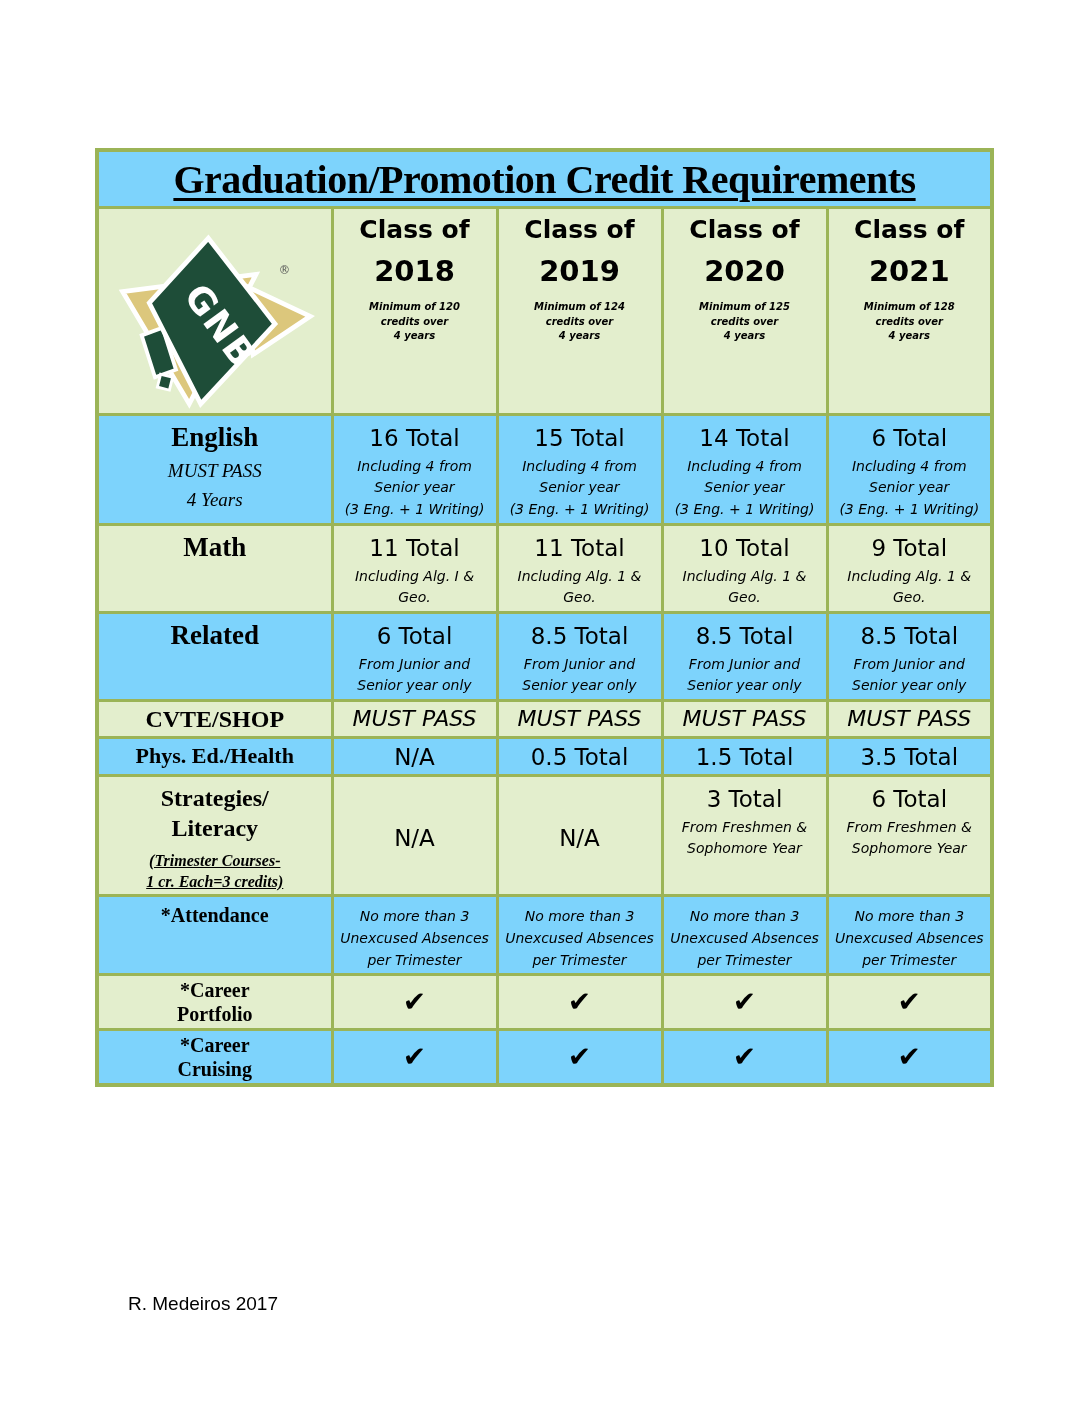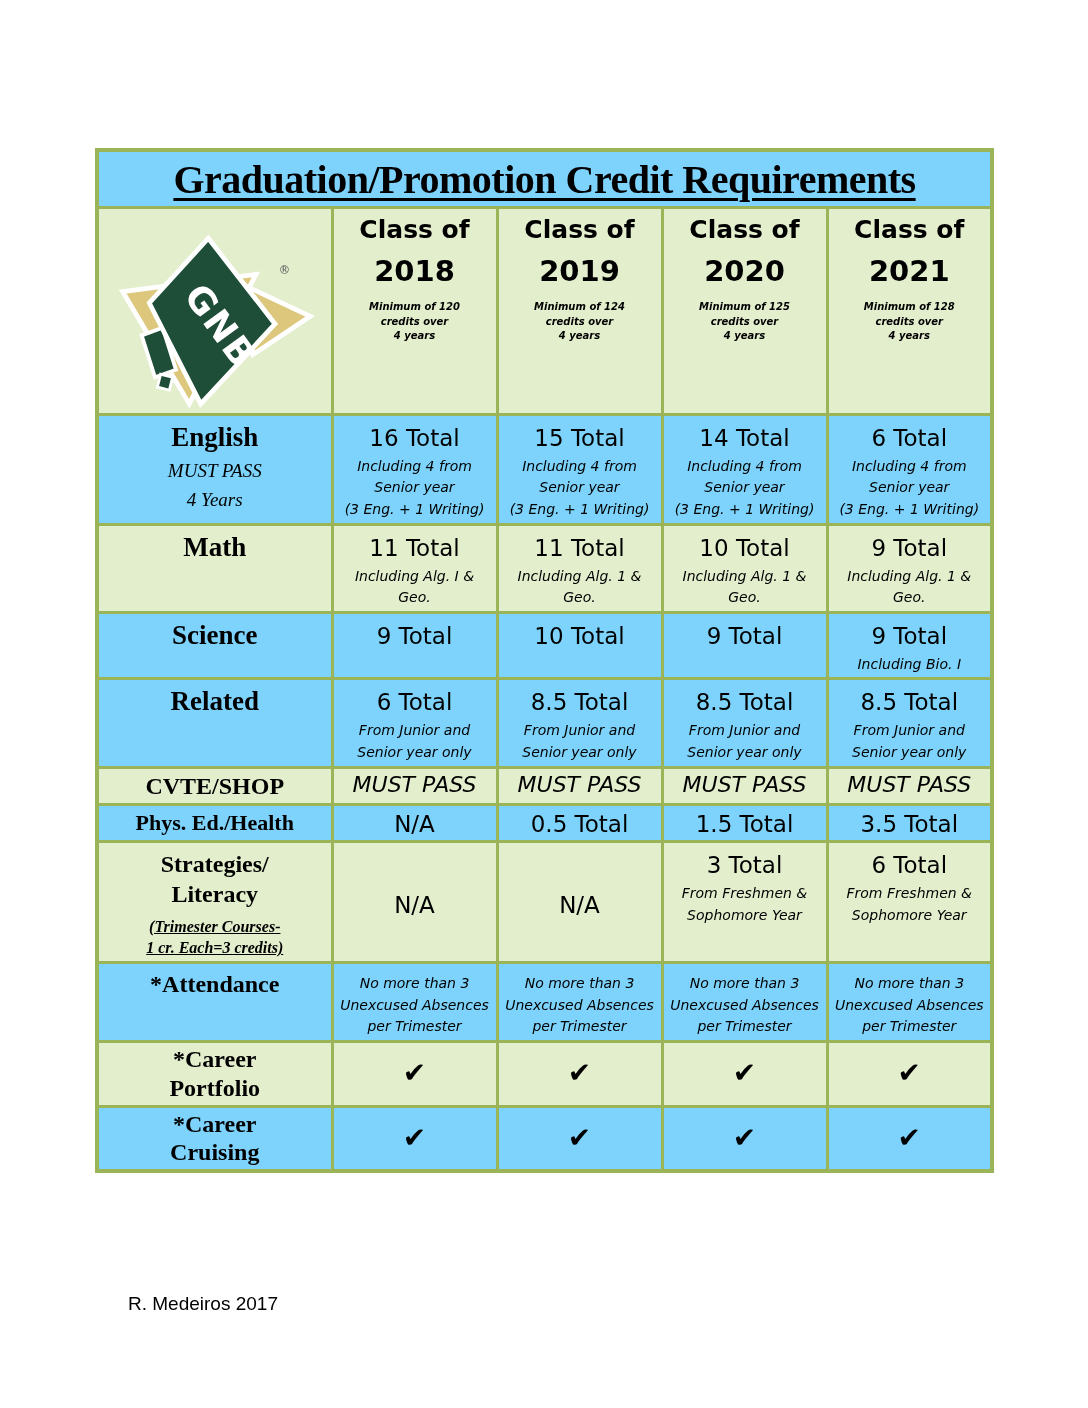--- a/index.html
+++ b/index.html
@@ -44,21 +44,21 @@
     text-decoration:underline;text-decoration-thickness:3px;text-underline-offset:5px;
     white-space:nowrap;
   }
   
   .lab-xl,.lab-lg,.lab-md,.lab-sm,.lab-note,.lab-sub{
     font-family:"Liberation Serif", serif;white-space:pre-line;
   }
   .lab-xl{font-weight:700;font-size:27px;line-height:1.15;}
   .lab-lg{font-weight:700;font-size:24px;line-height:1.25;}
   .lab-md{font-weight:700;font-size:22px;line-height:1.2;}
-  .lab-sm{font-weight:700;font-size:24px;line-height:1.2;}
+  .lab-sm{font-weight:700;font-size:20px;line-height:1.2;}
   .lab-note{font-weight:700;font-style:italic;font-size:16px;line-height:1.3;margin-top:8px;text-decoration:underline;}
   .lab-sub{font-style:italic;font-size:19px;line-height:1.55;margin-top:3px;}
 
   
   .v-main,.v-sub,.v-it,.v-cred,.check,.h-classof,.h-year,.h-min{
     font-family:"DejaVu Sans", "Liberation Sans", sans-serif;white-space:pre-line;
   }
   .v-main{font-size:23px;line-height:1.25;margin-top:2px;}
   .v-sub{font-style:italic;font-size:14px;line-height:1.55;margin-top:3px;}
   .v-it{font-style:italic;font-size:22px;line-height:1.3;}
@@ -190,41 +190,20 @@
           <div class="v-sub">Including Alg. 1 &amp;
 Geo.</div>
         </td>
     <td>
           <div class="v-main">9 Total</div>
           <div class="v-sub">Including Alg. 1 &amp;
 Geo.</div>
         </td>
   </tr>
 
-  <tr class="r-science white vtop">
-    <td>
-          <div class="lab-xl">Science</div>
-        </td>
-    <td>
-          <div class="v-main">9 Total</div>
-          <div class="v-sub"></div>
-        </td>
-    <td>
-          <div class="v-main">10 Total</div>
-          <div class="v-sub"></div>
-        </td>
-    <td>
-          <div class="v-main">9 Total</div>
-          <div class="v-sub"></div>
-        </td>
-    <td>
-          <div class="v-main">9 Total</div>
-          <div class="v-sub">Including Bio. I</div>
-        </td>
-  </tr>
 
 
   <tr class="r-related white vtop">
     <td>
           <div class="lab-xl">Related</div>
         </td>
     <td>
           <div class="v-main">6 Total</div>
           <div class="v-sub">From Junior and
 Senior year only</div>

